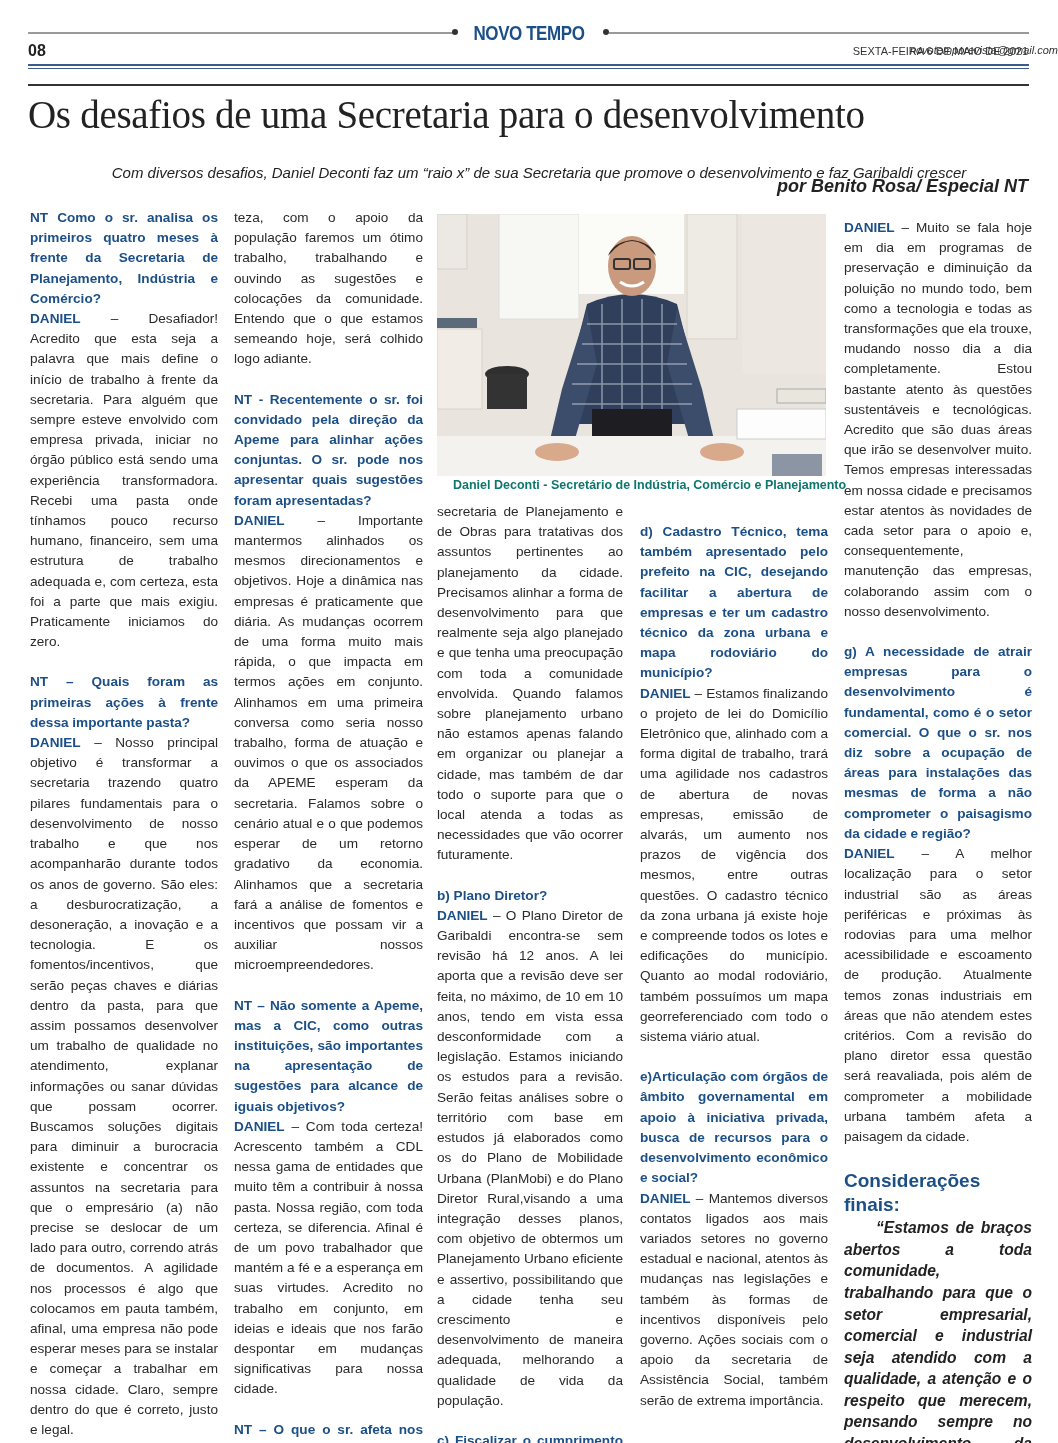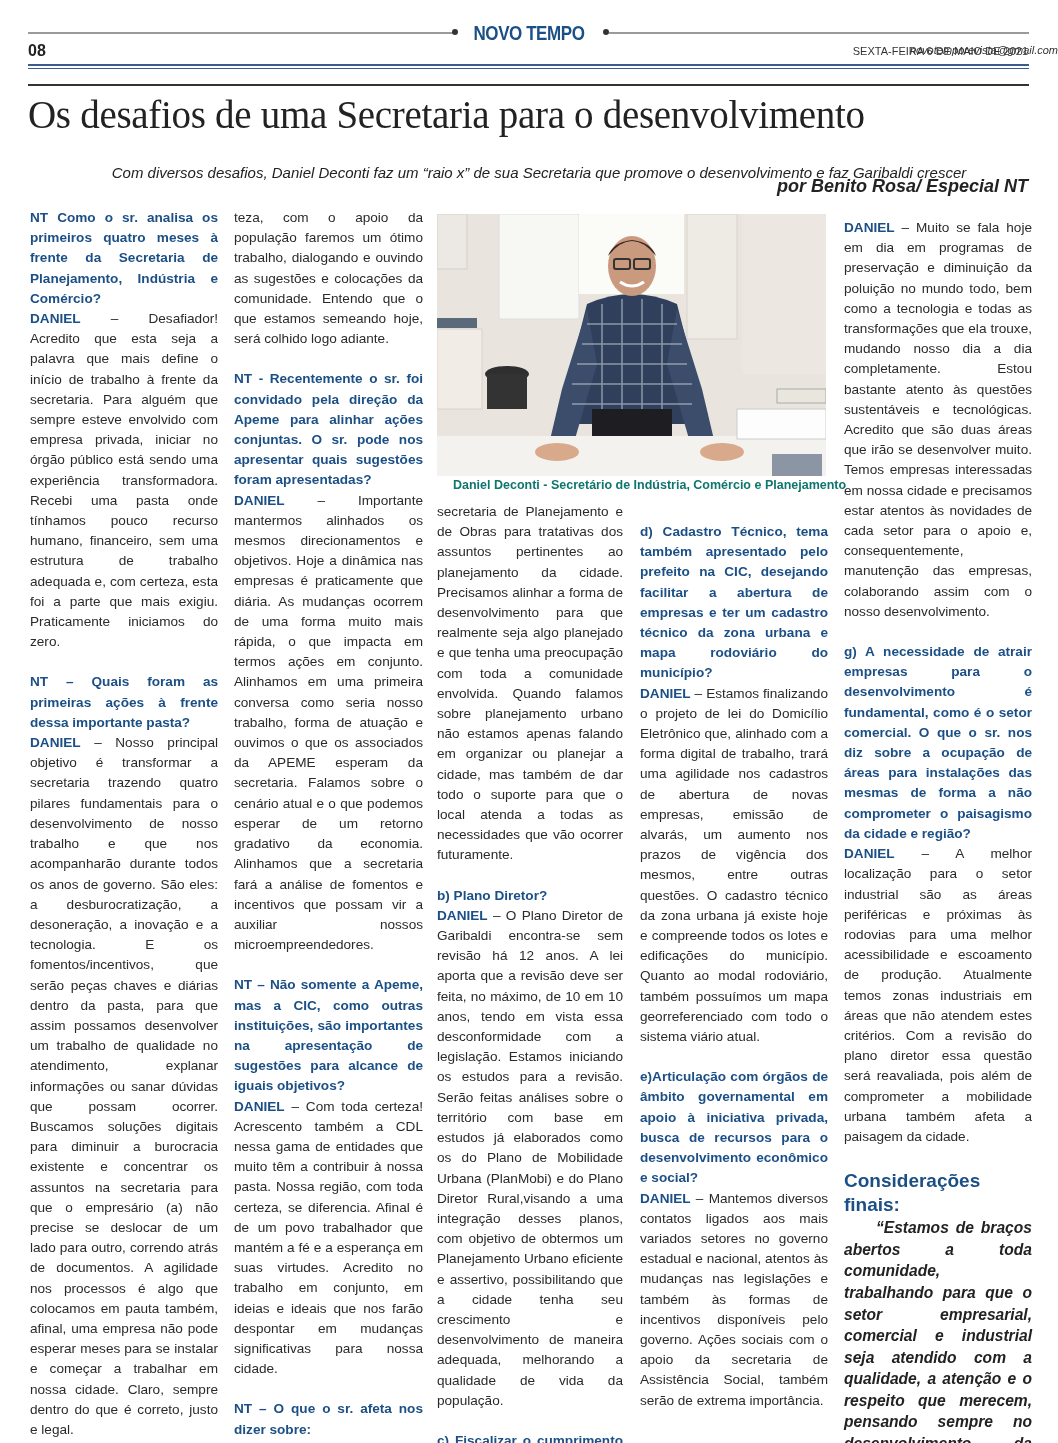--- a/index.html
+++ b/index.html
@@ -48,21 +48,21 @@
   <p class="q">NT Como o sr. analisa os primeiros quatro meses à frente da Secretaria de Planejamento, Indústria e Comércio?</p>
   <p><span class="ans-lbl">DANIEL</span> <span>– Desafiador! Acredito que esta seja a palavra que mais define o início de trabalho à frente da secretaria. Para alguém que sempre esteve envolvido com empresa privada, iniciar no órgão público está sendo uma experiência transformadora. Recebi uma pasta onde tínhamos pouco recurso humano, financeiro, sem uma estrutura de trabalho adequada e, com certeza, esta foi a parte que mais exigiu. Praticamente iniciamos do zero.</span></p>
   <div class="gap"></div>
   <p class="q">NT – Quais foram as primeiras ações à frente dessa importante pasta?</p>
   <p><span class="ans-lbl">DANIEL</span> <span>– Nosso principal objetivo é transformar a secretaria trazendo quatro pilares fundamentais para o desenvolvimento de nosso trabalho e que nos acompanharão durante todos os anos de governo. São eles: a desburocratização, a desoneração, a inovação e a tecnologia. E os fomentos/incentivos, que serão peças chaves e diárias dentro da pasta, para que assim possamos desenvolver um trabalho de qualidade no atendimento, explanar informações ou sanar dúvidas que possam ocorrer. Buscamos soluções digitais para diminuir a burocracia existente e concentrar os assuntos na secretaria para que o empresário (a) não precise se deslocar de um lado para outro, correndo atrás de documentos. A agilidade nos processos é algo que colocamos em pauta também, afinal, uma empresa não pode esperar meses para se instalar e começar a trabalhar em nossa cidade. Claro, sempre dentro do que é correto, justo e legal.</span></p>
   <div class="gap"></div>
 
 </div>
 
 <div class="col" style="left:234px;top:208px;width:189px;">
-  <p>teza, com o apoio da população faremos um ótimo trabalho, dialogando e ouvindo as sugestões e colocações da comunidade. Entendo que o que estamos semeando hoje, será colhido logo adiante.</p>
+  <p>teza, com o apoio da população faremos um ótimo trabalho, trabalhando e ouvindo as sugestões e colocações da comunidade. Entendo que o que estamos semeando hoje, será colhido logo adiante.</p>
   <div class="gap"></div>
   <p class="q">NT - Recentemente o sr. foi convidado pela direção da Apeme para alinhar ações conjuntas. O sr. pode nos apresentar quais sugestões foram apresentadas?</p>
   <p><span class="ans-lbl">DANIEL</span> <span>– Importante mantermos alinhados os mesmos direcionamentos e objetivos. Hoje a dinâmica nas empresas é praticamente que diária.  As mudanças ocorrem de uma forma muito mais rápida, o que impacta em termos ações em conjunto. Alinhamos em uma primeira conversa como seria nosso trabalho, forma de atuação e ouvimos o que os associados da APEME esperam da secretaria. Falamos sobre o cenário atual e o que podemos esperar de um retorno gradativo da economia. Alinhamos que a secretaria fará a análise de fomentos e incentivos que possam vir a auxiliar nossos microempreendedores.</span></p>
   <div class="gap"></div>
   <p class="q">NT – Não somente a Apeme, mas a CIC, como outras instituições, são importantes na apresentação de sugestões para alcance de iguais objetivos?</p>
   <p><span class="ans-lbl">DANIEL</span> <span>– Com toda certeza! Acrescento também a CDL nessa gama de entidades que muito têm a contribuir à nossa pasta. Nossa região, com toda certeza, se diferencia. Afinal é de um povo trabalhador que mantém a fé e a esperança em suas virtudes. Acredito no trabalho em conjunto, em ideias e ideais que nos farão despontar em mudanças significativas para nossa cidade.</span></p>
   <div class="gap"></div>
   <p class="q">NT – O que o sr. afeta nos dizer sobre:</p>
   <div class="gap"></div>
 

